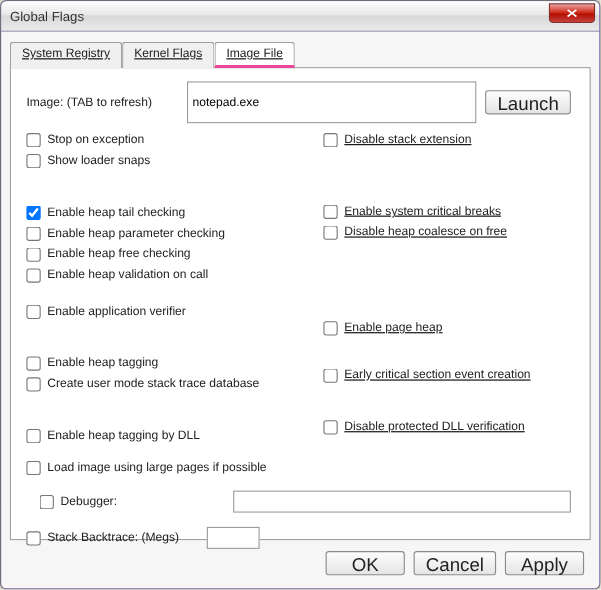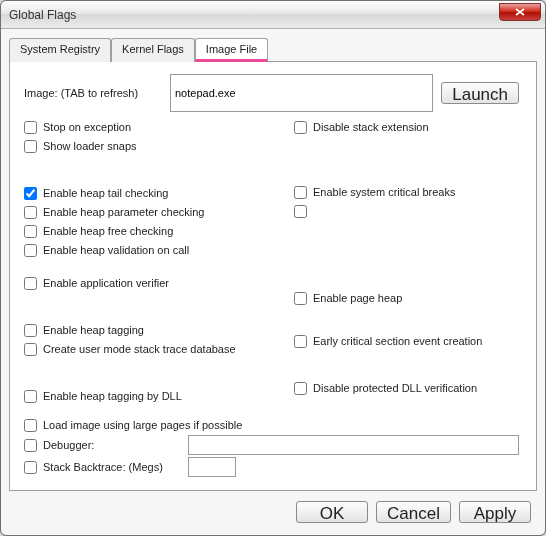--- a/index.html
+++ b/index.html
@@ -51,20 +51,21 @@
   .client {
     padding: 8px 8px 8px 8px;
     background: #f6f6f6;
     height: calc(100% - 28px);
     position: relative;
   }
   .tabs {
     display: flex;
     position: relative;
     z-index: 2;
+    text-decoration: underline;
   }
   .tab {
     padding: 4px 10px;
     border: 1px solid #a0a0a0;
     border-bottom: none;
     background: #f0f0f0;
     margin-right: 0px;
     border-radius: 3px 3px 0 0;
     cursor: pointer;
     color: #222;
@@ -111,21 +112,21 @@
     font-size: 17px;
     cursor: pointer;
     min-width: 60px;
     height: 22px;
     color: #222;
   }
   .cols {
     display: flex;
   }
   .col-l { width: 270px; }
-  .col-r { width: 220px; }
+  .col-r { width: 220px; text-decoration: underline; }
   .chk {
     display: flex;
     align-items: center;
     height: 18px;
     margin-bottom: 1px;
   }
   .chk input[type=checkbox] {
     width: 13px;
     height: 13px;
     margin: 0 6px 0 0;
@@ -253,20 +254,21 @@
 
           <div class="spacer"></div>
             <div class="spacer"></div>
 
           <label class="chk">
               <input type="checkbox" style="">
               <span class="chk-label">Enable system critical breaks</span>
             </label>
           <label class="chk">
               <input type="checkbox" style="">
+              <span class="chk-label">Disable heap coalesce on free</span>
             </label>
           <div style="height:18px"></div>
           <div style="height:18px"></div>
 
           <div class="spacer"></div>
           <div style="height:18px"></div>
 
           <label class="chk">
               <input type="checkbox" style="">
               <span class="chk-label">Enable page heap</span>
@@ -289,21 +291,21 @@
             </label>
         </div>
       </div>
 
       <div class="group-below">
         <label class="chk">
             <input type="checkbox" style="">
             <span class="chk-label">Load image using large pages if possible</span>
           </label>
         <div class="row" style="margin:0 0 2px 0">
-          <label class="chk" style="width:160px;margin:0">
+          <label class="chk" style="width:160px;margin:12px">
               <input type="checkbox" style="">
               <span class="chk-label">Debugger:</span>
             </label>
           <input class="inline-field dbgfield" type="text" style="">
         </div>
         <div class="row" style="margin:0">
           <label class="chk" style="width:160px;margin:0">
               <input type="checkbox" style="">
               <span class="chk-label">Stack Backtrace: (Megs)</span>
             </label>

